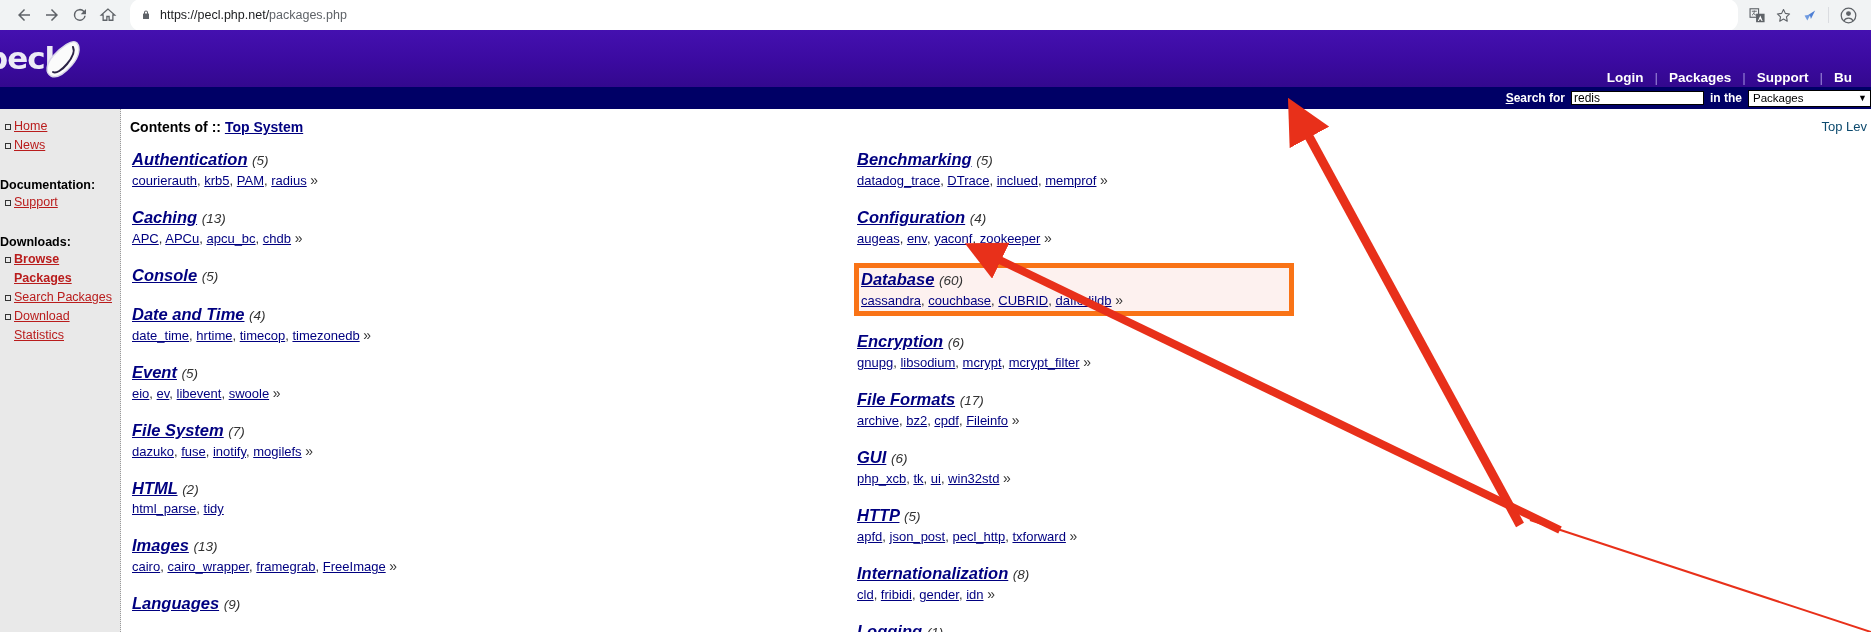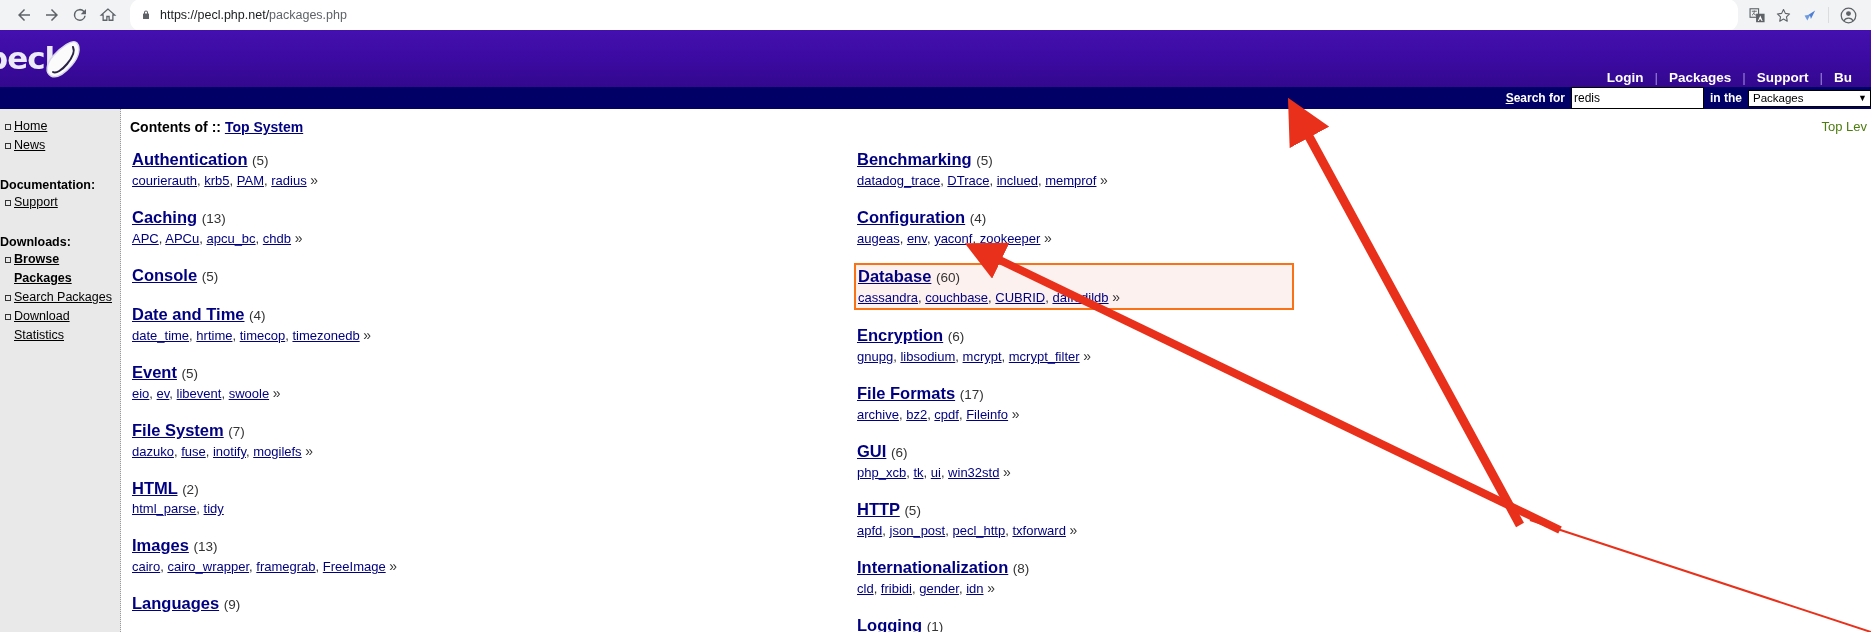--- a/index.html
+++ b/index.html
@@ -100,21 +100,21 @@
   #search-strip {
     position: relative;
     height: 22px;
     background: #000066;
     display: flex; align-items: center; justify-content: flex-end;
     font-size: 12px; color: #ffffff;
   }
   #search-strip .lbl { font-weight: bold; margin: 0 4px; white-space: nowrap; }
   #search-strip .lbl u { text-decoration: underline; }
   #search-input {
-    width: 133px; height: 22px;
+    width: 133px; height: 14px;
     border: 1px solid #000000;
     background: #ffffff;
     font-family: "Liberation Sans", sans-serif;
     font-size: 12px;
     color: #000000;
     padding: 0 2px;
     margin: 0 2px;
   }
   #search-scope {
     width: 123px; height: 17px;
@@ -153,21 +153,21 @@
     position: relative;
     line-height: 19px;
   }
   #sidebar li::before {
     content: "";
     position: absolute; left: 5px; top: 7px;
     width: 4px; height: 4px;
     border: 1px solid #333;
     background: #e9e9e9;
   }
-  #sidebar a { color: #000000; text-decoration: underline; }
+  #sidebar a { color: #b91c1c; text-decoration: underline; }
   #sidebar a.active { font-weight: bold; }
   #sidebar .sec-head {
     font-weight: bold; margin-top: 23px; margin-bottom: 1px;
     font-size: 12.5px; color: #000;
   }
 
   #content {
     flex: 1 1 auto;
     position: relative;
     padding: 10px 0 0 8px;
@@ -177,21 +177,21 @@
     font-size: 14px; font-weight: bold;
     color: #000000;
     margin-bottom: 12px;
     padding-left: 1px;
   }
   #contents-of a { color: #000080; text-decoration: underline; }
   #top-level-right {
     position: absolute;
     right: 4px; top: 10px;
     font-size: 13px;
-    color: #4d7c0f;
+    color: #0c4a6e;
     white-space: nowrap;
   }
 
   #cat-columns {
     position: relative;
     width: 1400px;
   }
   .cat-col {
     position: absolute; top: 0;
     width: 440px;
@@ -202,37 +202,38 @@
   .cat {
     margin-bottom: 13px;
     padding: 1px 2px;
     border: 1px solid transparent;
   }
   .cat .title {
     font-size: 16.5px; font-weight: bold;
     color: #000080;
     line-height: 20px;
     white-space: nowrap;
+    font-style: italic;
   }
   .cat .title a { color: #000080; text-decoration: underline; }
   .cat .count {
     font-weight: normal; font-size: 13.5px;
     color: #333333;
   }
   .cat .pkgs {
     font-size: 13px;
     line-height: 18px;
     color: #333333;
     white-space: nowrap;
   }
   .cat .pkgs a { color: #000080; text-decoration: underline; }
   .cat .more { color: #333333; font-size: 14px; }
 
   .cat.highlight {
-    border: 2px solid #f97316;
+    border: 5px solid #f97316;
     background: #fdf1ef;
   }
 
   
   #annotations {
     position: absolute; left: 0; top: 0;
     width: 1871px; height: 632px;
     pointer-events: none;
   }
 </style>

